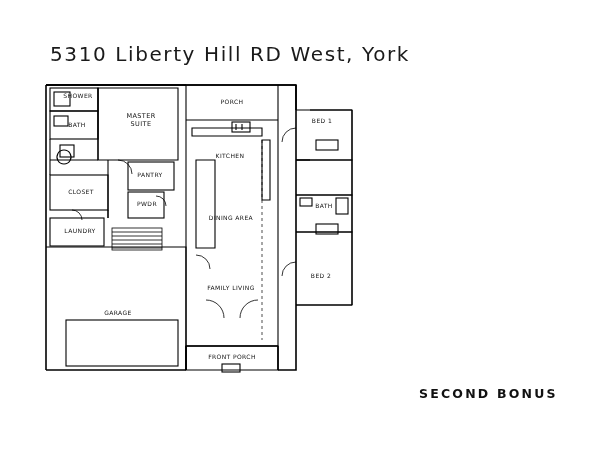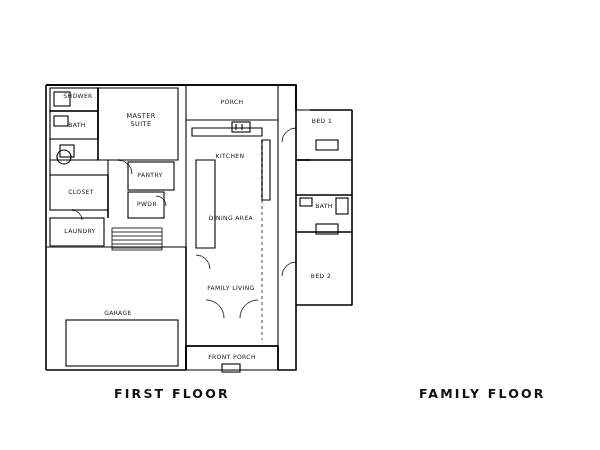--- a/index.html
+++ b/index.html
@@ -59,20 +59,21 @@
     white-space: pre-line;
     font-family: "DejaVu Sans", sans-serif;
   }
   .rm-label.big { font-size: 6.5px; }
 </style>
 </head>
 <body>
 
 <div id="page">
 
+  <div class="title">5310 Liberty Hill RD West, York</div>
 
   <div class="plan" id="plan-first" style="left:0;top:0;width:400px;height:400px;">
     <svg width="400" height="400" viewBox="0 0 400 400">
       <g fill="none" stroke="#000000" stroke-width="1.6">
 
         <path d="M46 85 L296 85 L296 85 L296 85"></path>
 
         <polyline points="46,85 186,85 186,85"></polyline>
         <polyline points="186,85 186,85"></polyline>
 
@@ -181,16 +182,15 @@
     <div class="rm-label" style="left:310px;top:202px;width:28px;">BATH</div>
     <div class="rm-label" style="left:204px;top:214px;width:54px;">DINING AREA</div>
     <div class="rm-label" style="left:60px;top:227px;width:40px;">LAUNDRY</div>
     <div class="rm-label" style="left:303px;top:272px;width:36px;">BED 2</div>
     <div class="rm-label" style="left:201px;top:284px;width:60px;">FAMILY LIVING</div>
     <div class="rm-label" style="left:98px;top:309px;width:40px;">GARAGE</div>
     <div class="rm-label" style="left:203px;top:353px;width:58px;">FRONT PORCH</div>
   </div>
 
 
-  <div class="floor-label" id="first-floor-label">FIRST FLOOR</div>
-  <div class="floor-label" id="second-floor-label">FAMILY FLOOR</div>
+  <div class="floor-label" id="second-floor-label">SECOND BONUS</div>
 
 </div>
 
 </body></html>

